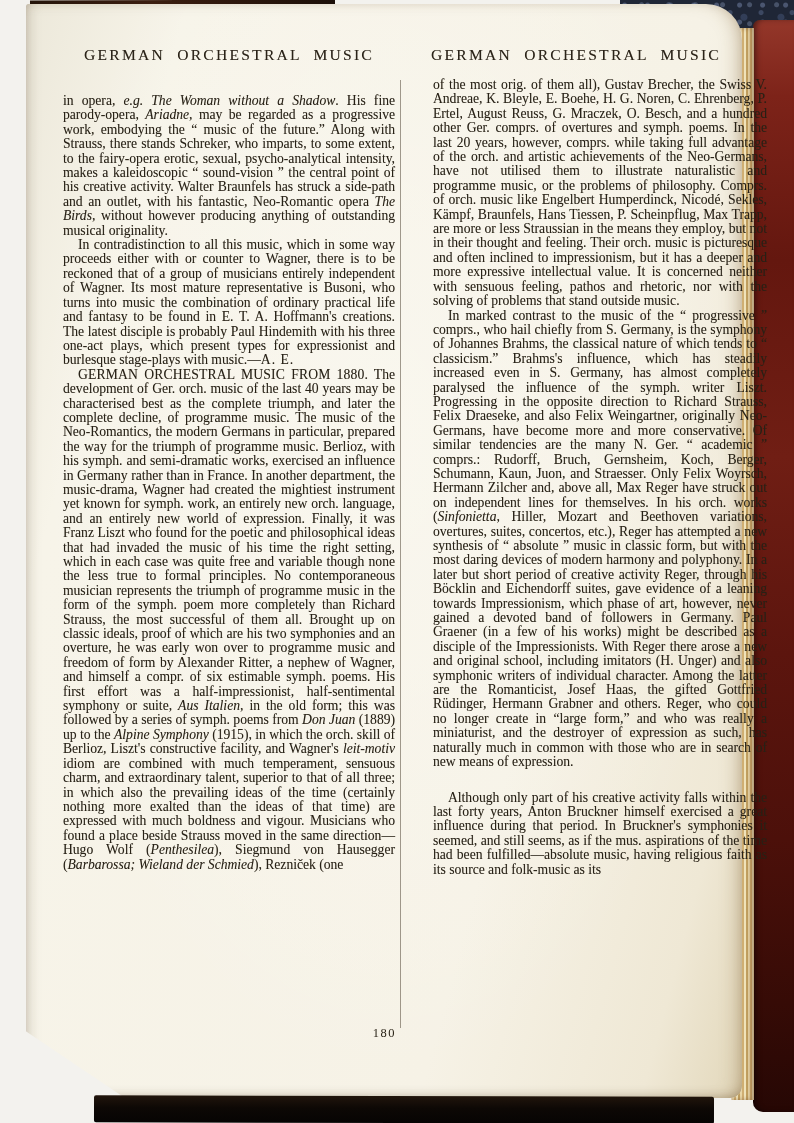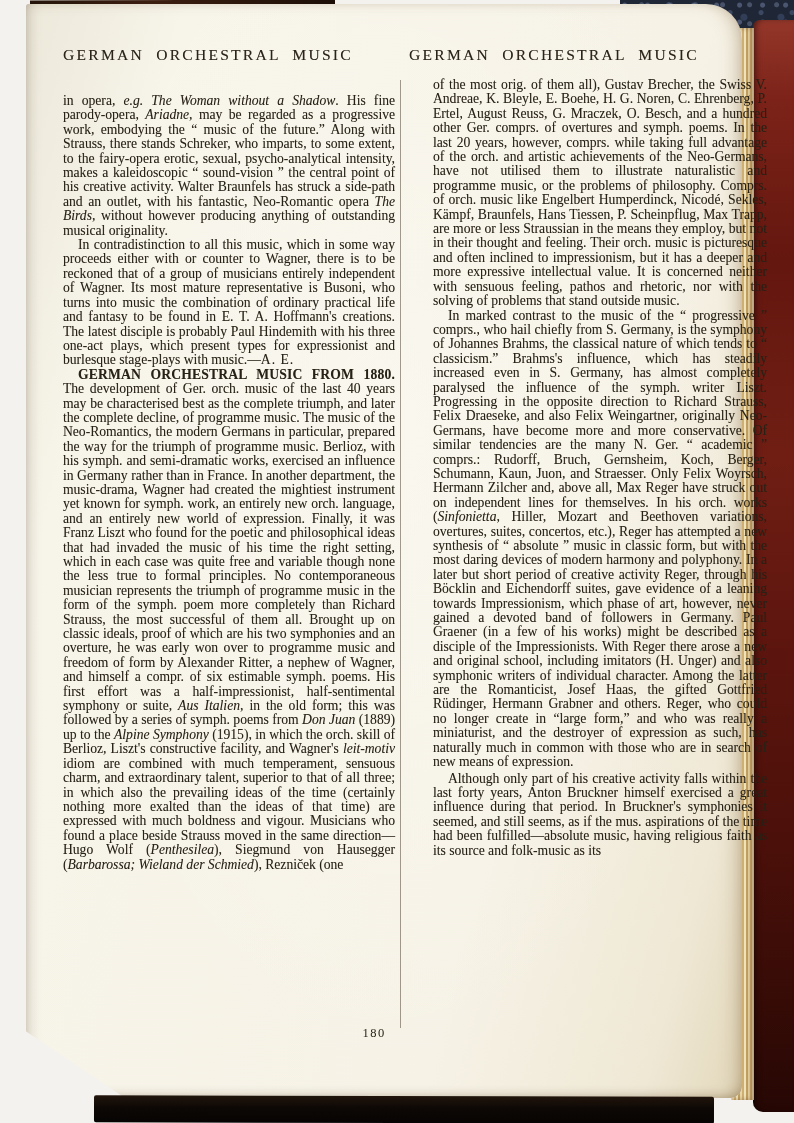--- a/index.html
+++ b/index.html
@@ -59,40 +59,40 @@
     position:absolute;left:24px;top:1030px;width:104px;height:70px;
     background:#f3f2ee;
     clip-path:polygon(0 0,100% 100%,0 100%);
   }
   .divider{
     position:absolute;left:400px;top:80px;width:1px;height:948px;
     background:rgba(70,58,42,.5);
   }
   .col-header{
     position:absolute;top:46px;font-size:15.5px;letter-spacing:2.3px;word-spacing:6px;
-    color:#2a2318;white-space:nowrap;
+    color:#2a2318;text-align:center;white-space:nowrap;
     text-shadow:.3px .3px 0 rgba(40,30,18,.35);
   }
   #hdr-left{left:63px;width:332px;}
   #hdr-right{left:409px;width:334px;}
   .column{
     position:absolute;top:78px;font-size:13.6px;line-height:14.4px;
     text-align:justify;color:#2721161;color:#272116;
     text-shadow:.2px .2px 0 rgba(45,35,22,.25);
   }
   #col-left{left:63px;width:332px;margin-top:16px;}
   #col-right{left:433px;width:334px;}
   .column p{margin:0;}
   .column p.indent{text-indent:15px;}
-  .column p.gap{margin-top:2px;}
+  .column p.gap{margin-top:21px;}
   .it{font-style:italic;}
-  .bd{font-weight:bold;letter-spacing:.2px;}
+  .bd{font-weight:normal;letter-spacing:.2px;}
   .sc{letter-spacing:1px;}
   .page-num{
-    position:absolute;left:352px;top:1026px;width:44px;text-align:center;
+    position:absolute;left:352px;top:1026px;width:44px;text-align:right;
     font-size:12.5px;letter-spacing:1.5px;color:#2b2418;
   }
 </style>
 </head>
 <body>
 
 <div class="strip-top"></div>
 <div class="fabric"></div>
 <div class="maroon"></div>
 <div class="edges"></div>

